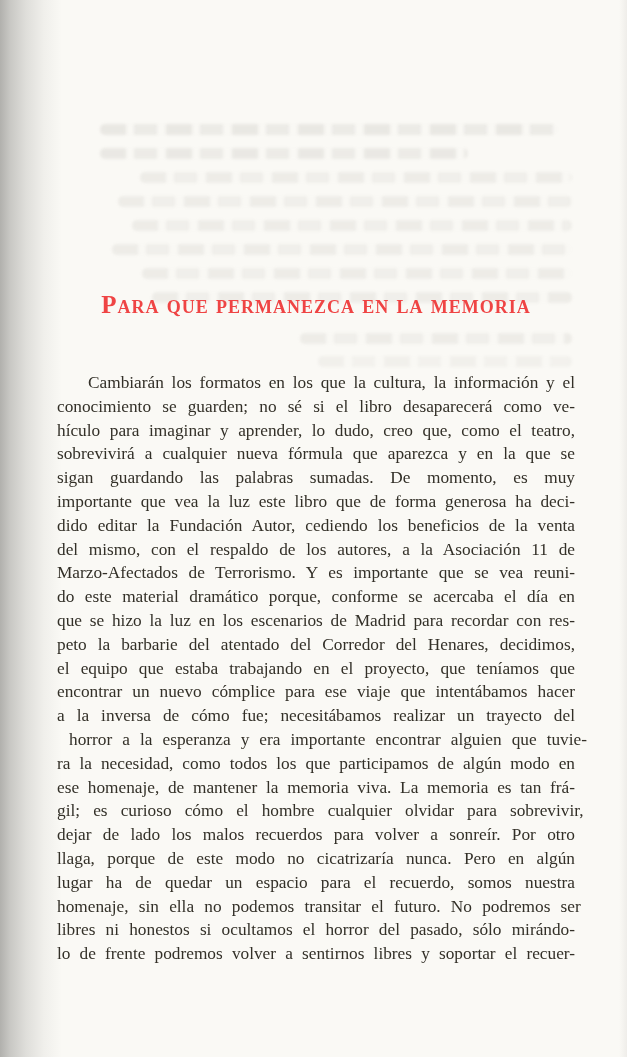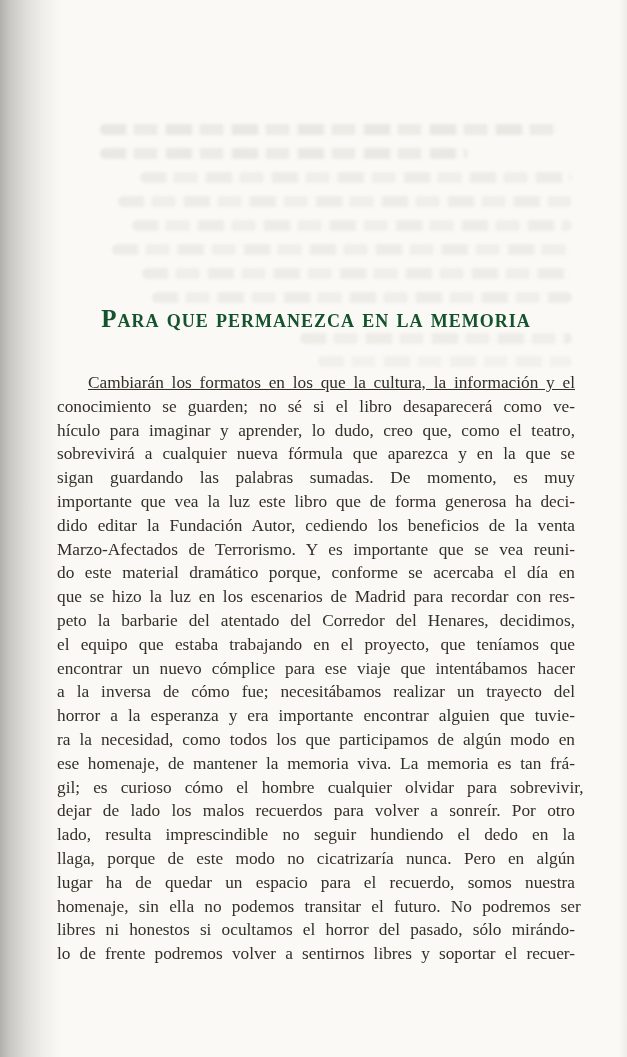--- a/index.html
+++ b/index.html
@@ -46,28 +46,28 @@
       rgba(138,134,126,0.17) 34px, rgba(138,134,126,0.17) 57px,
       rgba(138,134,126,0.02) 57px, rgba(138,134,126,0.02) 66px);
     filter: blur(1.4px);
     opacity: 0.55;
     pointer-events: none;
   }
   .chapter-title {
     position: absolute;
     left: 57px;
     width: 518px;
-    top: 305px;
+    top: 291px;
     margin: 0;
     text-align: center;
     font-size: 25px;
     font-weight: bold;
     font-variant: small-caps;
     letter-spacing: 1px;
-    color: #14532d;
+    color: #ef4444;
   }
   .body-text {
     position: absolute;
     left: 57px;
     top: 371px;
     width: 518px;
     font-size: 17.3px;
     color: #333028;
   }
   .line {
@@ -96,40 +96,40 @@
     <div class="ghost" style="top:244px; left:112px; width:460px;"></div>
     <div class="ghost" style="top:268px; left:142px; width:430px;"></div>
     <div class="ghost" style="top:292px; left:152px; width:420px;"></div>
     <div class="ghost" style="top:333px; left:300px; width:272px;"></div>
     <div class="ghost" style="top:356px; left:318px; width:254px; opacity:0.4;"></div>
   </div>
 
   <h1 class="chapter-title">Para que permanezca en la memoria</h1>
 
   <div class="body-text">
-      <div class="line indent"><span style="word-spacing: 3.4375px; text-decoration: underline;">Cambiarán los formatos en los que la cultura, la información y el</span></div>
+      <div class="line indent"><span style="word-spacing: 3.4375px;">Cambiarán los formatos en los que la cultura, la información y el</span></div>
       <div class="line"><span style="word-spacing: 6.78906px;">conocimiento se guarden; no sé si el libro desaparecerá como ve-</span></div>
       <div class="line"><span style="word-spacing: 5.23153px;">hículo para imaginar y aprender, lo dudo, creo que, como el teatro,</span></div>
       <div class="line"><span style="word-spacing: 5.69602px; text-align: right;">sobrevivirá a cualquier nueva fórmula que aparezca y en la que se</span></div>
       <div class="line"><span style="word-spacing: 12.3184px;">sigan guardando las palabras sumadas. De momento, es muy</span></div>
       <div class="line"><span style="word-spacing: 4.54036px;">importante que vea la luz este libro que de forma generosa ha deci-</span></div>
       <div class="line"><span style="word-spacing: 5.65469px;">dido editar la Fundación Autor, cediendo los beneficios de la venta</span></div>
+      <div class="line"><span style="word-spacing: 6.42708px;">del mismo, con el respaldo de los autores, a la Asociación 11 de</span></div>
       <div class="line"><span style="word-spacing: 6.25521px;">Marzo-Afectados de Terrorismo. Y es importante que se vea reuni-</span></div>
       <div class="line"><span style="word-spacing: 6.17031px;">do este material dramático porque, conforme se acercaba el día en</span></div>
       <div class="line"><span style="word-spacing: 3.48918px;">que se hizo la luz en los escenarios de Madrid para recordar con res-</span></div>
       <div class="line"><span style="word-spacing: 6.63889px;">peto la barbarie del atentado del Corredor del Henares, decidimos,</span></div>
       <div class="line"><span style="word-spacing: 6.8375px;">el equipo que estaba trabajando en el proyecto, que teníamos que</span></div>
       <div class="line"><span style="word-spacing: 5.68056px;">encontrar un nuevo cómplice para ese viaje que intentábamos hacer</span></div>
       <div class="line"><span style="word-spacing: 7.65625px; font-family: Liberation Serif, serif;">a la inversa de cómo fue; necesitábamos realizar un trayecto del</span></div>
-      <div class="line"><span style="word-spacing: 5.7375px;">horror a la esperanza y era importante encontrar alguien que tuvie-</span></div>
+      <div class="line"><span style="word-spacing: 5.7375px; margin-left: 12px;">horror a la esperanza y era importante encontrar alguien que tuvie-</span></div>
       <div class="line"><span style="word-spacing: 4.68466px;">ra la necesidad, como todos los que participamos de algún modo en</span></div>
       <div class="line"><span style="word-spacing: 4.38636px;">ese homenaje, de mantener la memoria viva. La memoria es tan frá-</span></div>
       <div class="line"><span style="word-spacing: 8.78993px;">gil; es curioso cómo el hombre cualquier olvidar para sobrevivir,</span></div>
       <div class="line"><span style="word-spacing: 6.95455px;">dejar de lado los malos recuerdos para volver a sonreír. Por otro</span></div>
-      <div class="line"><span style="word-spacing: 9.88368px;">lado, resulta imprescindible no seguir hundiendo el dedo en la</span></div>
       <div class="line"><span style="word-spacing: 8.0375px;">llaga, porque de este modo no cicatrizaría nunca. Pero en algún</span></div>
       <div class="line"><span style="word-spacing: 8.95px;">lugar ha de quedar un espacio para el recuerdo, somos nuestra</span></div>
       <div class="line"><span style="word-spacing: 5.91875px;">homenaje, sin ella no podemos transitar el futuro. No podremos ser</span></div>
       <div class="line"><span style="word-spacing: 5.86875px;">libres ni honestos si ocultamos el horror del pasado, sólo mirándo-</span></div>
       <div class="line"><span style="word-spacing: 4.84943px;">lo de frente podremos volver a sentirnos libres y soportar el recuer-</span></div>
     </div>
 
 </div>
 
 </body></html>

